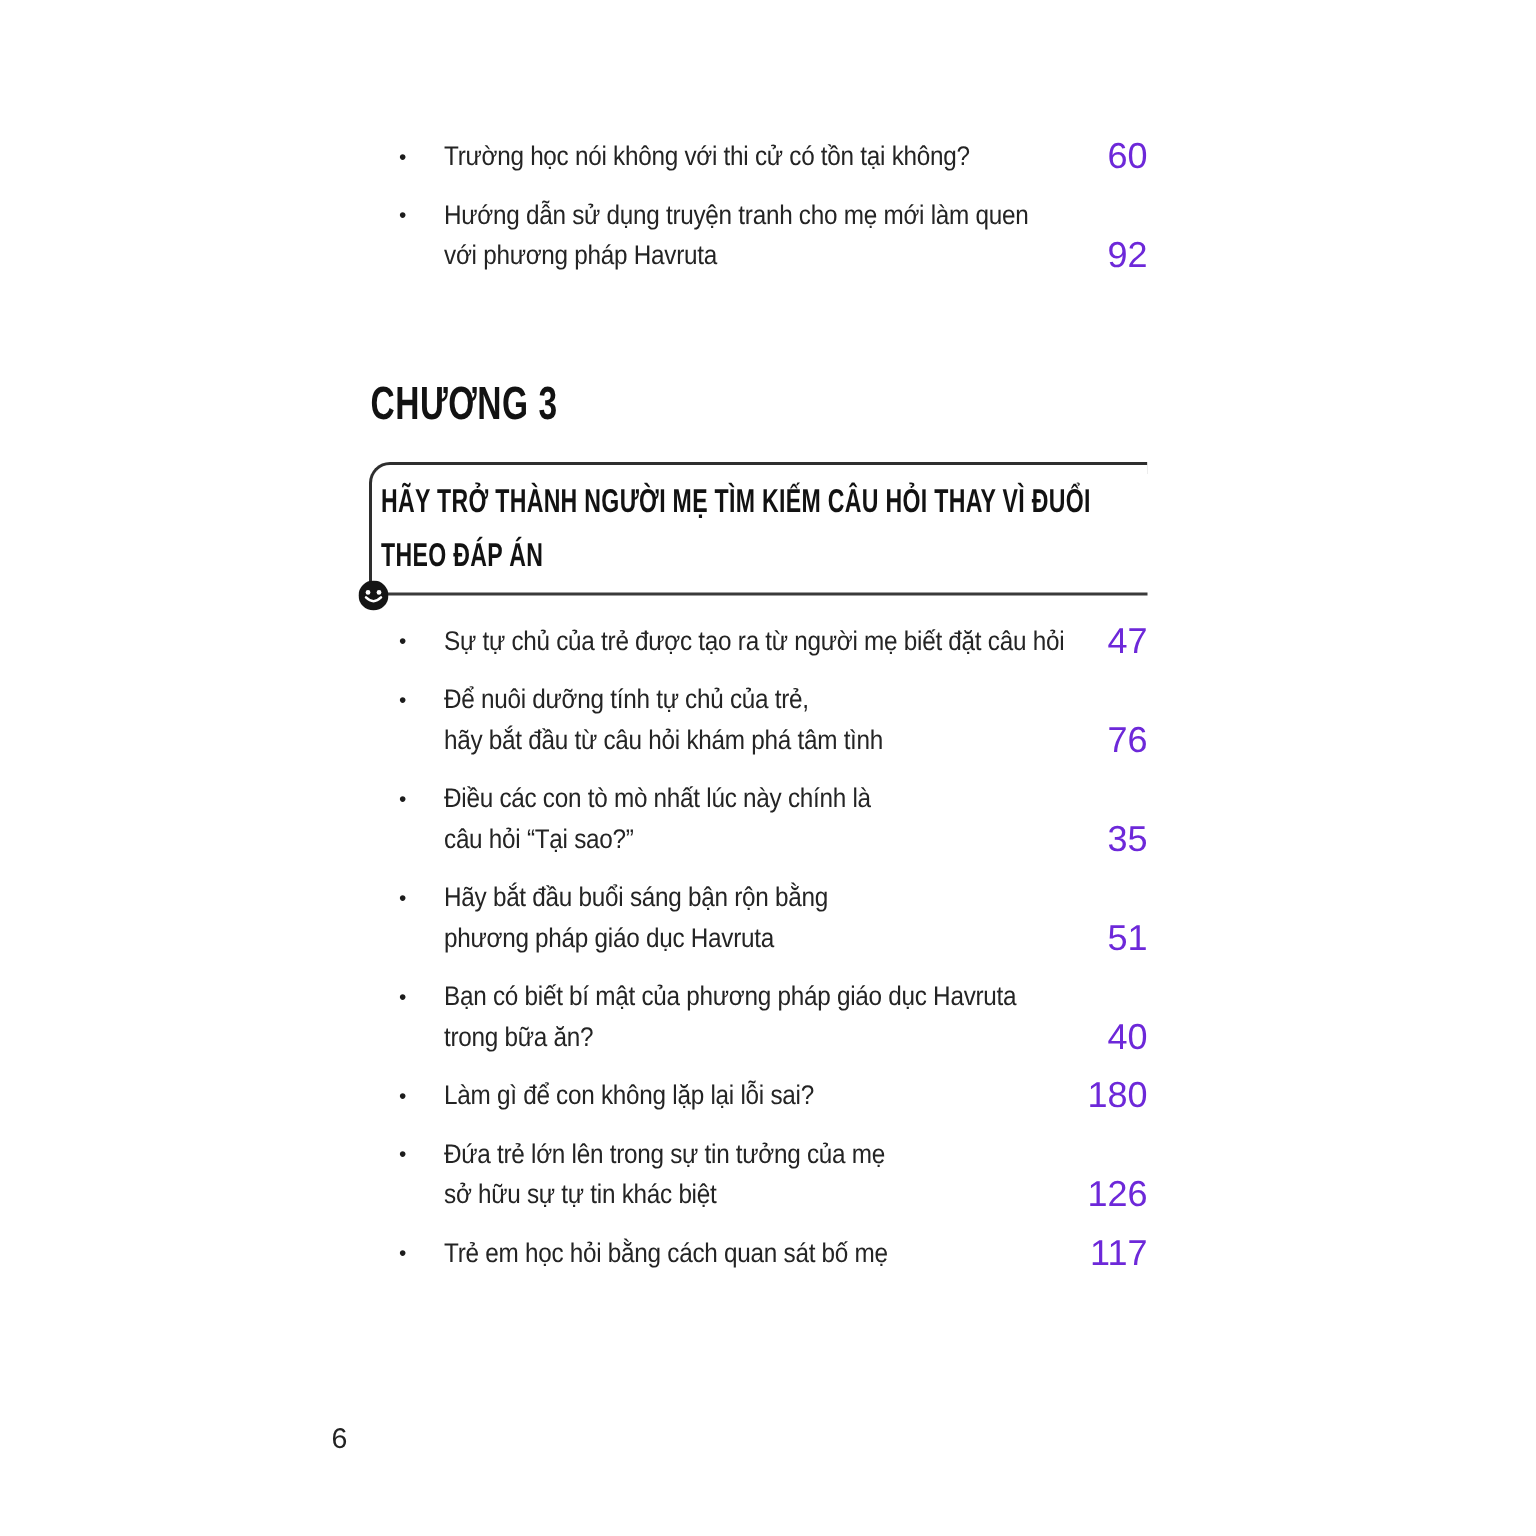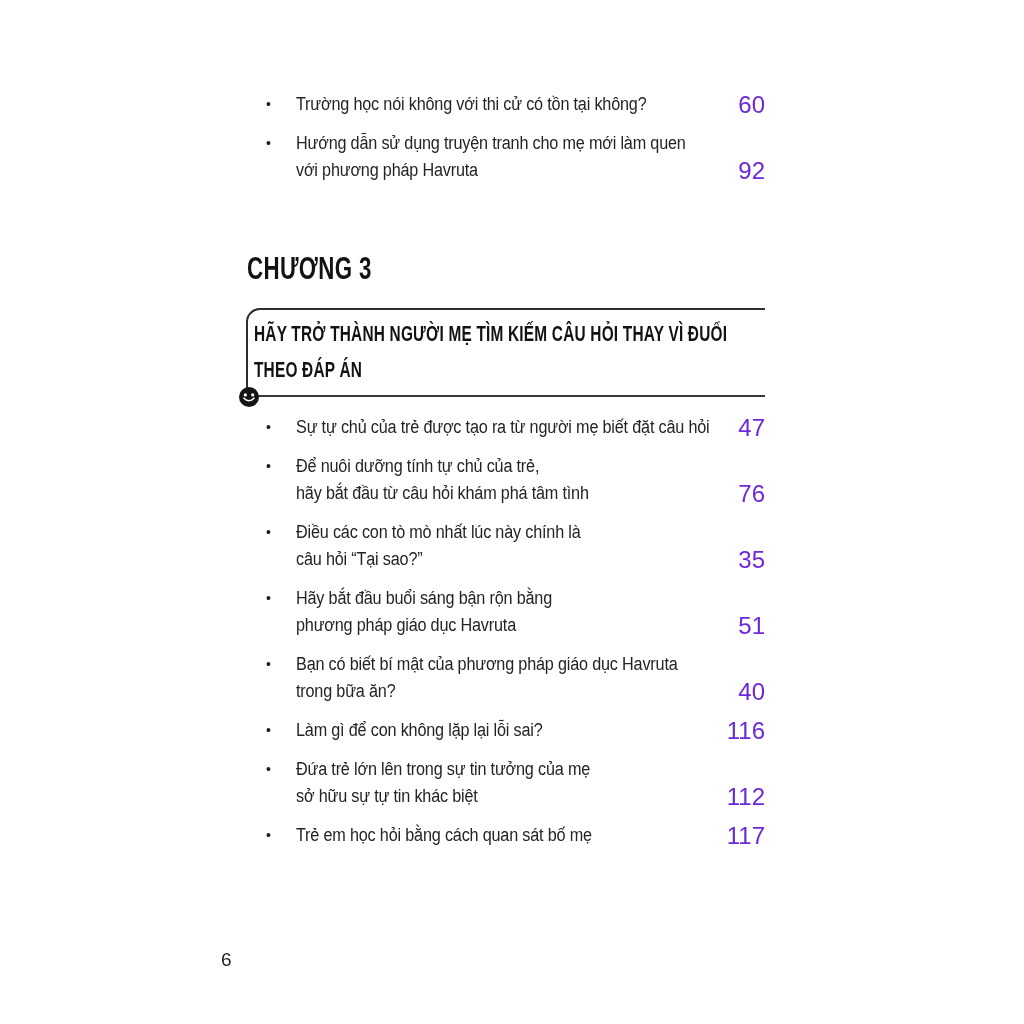--- a/index.html
+++ b/index.html
@@ -111,29 +111,29 @@
         <div class="toc-line">Bạn có biết bí mật của phương pháp giáo dục Havruta</div>
         <div class="toc-line">trong bữa ăn?</div>
       </div>
       <div class="toc-page">40</div>
     </div>
     <div class="toc-row">
       <span class="bullet">•</span>
       <div class="toc-text">
         <div class="toc-line">Làm gì để con không lặp lại lỗi sai?</div>
       </div>
-      <div class="toc-page">116</div>
+      <div class="toc-page">180</div>
     </div>
     <div class="toc-row">
       <span class="bullet">•</span>
       <div class="toc-text">
         <div class="toc-line">Đứa trẻ lớn lên trong sự tin tưởng của mẹ</div>
         <div class="toc-line">sở hữu sự tự tin khác biệt</div>
       </div>
-      <div class="toc-page">112</div>
+      <div class="toc-page">126</div>
     </div>
     <div class="toc-row">
       <span class="bullet">•</span>
       <div class="toc-text">
         <div class="toc-line">Trẻ em học hỏi bằng cách quan sát bố mẹ</div>
       </div>
       <div class="toc-page">117</div>
     </div>
   </div>
 

